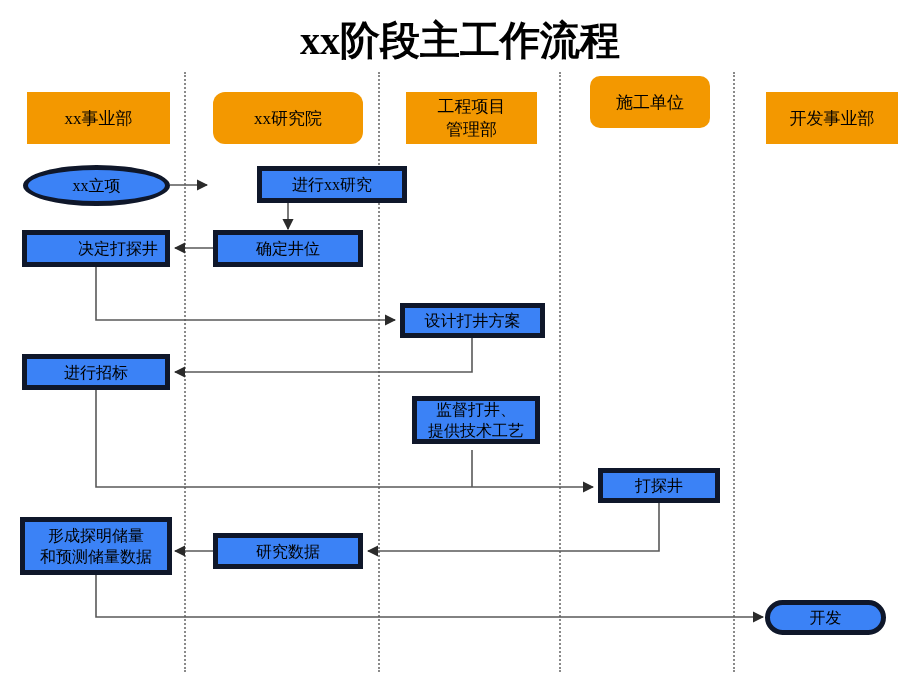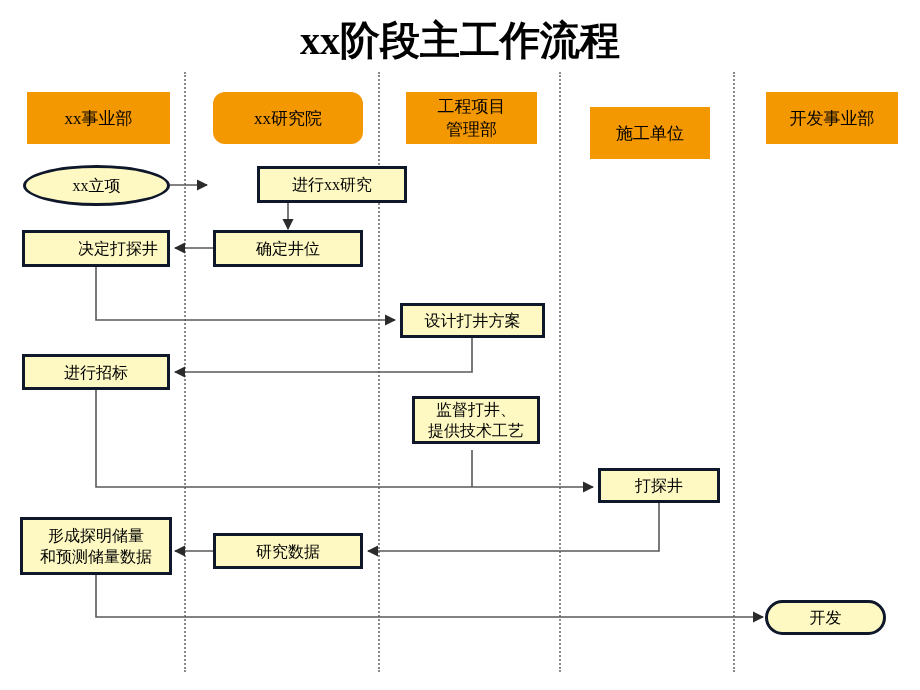--- a/index.html
+++ b/index.html
@@ -50,22 +50,22 @@
     text-align: center;
     font-size: 17px;
     line-height: 23px;
     box-sizing: border-box;
     padding: 2px 4px;
   }
   
   .node {
     position: absolute;
     box-sizing: border-box;
-    background: #fef9c3;
-    border: 3px solid #0f172a;
+    background: #3b82f6;
+    border: 5px solid #0f172a;
     color: #000000;
     display: flex;
     align-items: center;
     justify-content: center;
     text-align: center;
     font-size: 16px;
     line-height: 21px;
     white-space: pre-line;
   }
   .node.ellipse {
@@ -99,21 +99,21 @@
   <div class="lane-header" style="left:27px;  top:92px; width:143px; height:52px;">
     <span>xx事业部</span>
   </div>
   <div class="lane-header" style="left:213px; top:92px; width:150px; height:52px;border-radius:12px;">
     <span>xx研究院</span>
   </div>
   <div class="lane-header" style="left:406px; top:92px; width:131px; height:52px;">
     <span style="white-space:pre-line;">工程项目
 管理部</span>
   </div>
-  <div class="lane-header" style="left:590px; top:107px; width:120px; height:52px;">
+  <div class="lane-header" style="left:590px; top:76px; width:120px; height:52px;border-radius:10px;">
     <span>施工单位</span>
   </div>
   <div class="lane-header" style="left:766px; top:92px; width:132px; height:52px;">
     <span>开发事业部</span>
   </div>
 
   <svg id="connectors" viewBox="0 0 920 690" xmlns="http://www.w3.org/2000/svg">
     <defs>
       <marker id="arrow" viewBox="0 0 10 10" refX="9" refY="5" markerWidth="7" markerHeight="7" orient="auto-start-reverse">
         <path d="M 0 0 L 10 5 L 0 10 z" fill="#2b2b2b"></path>

